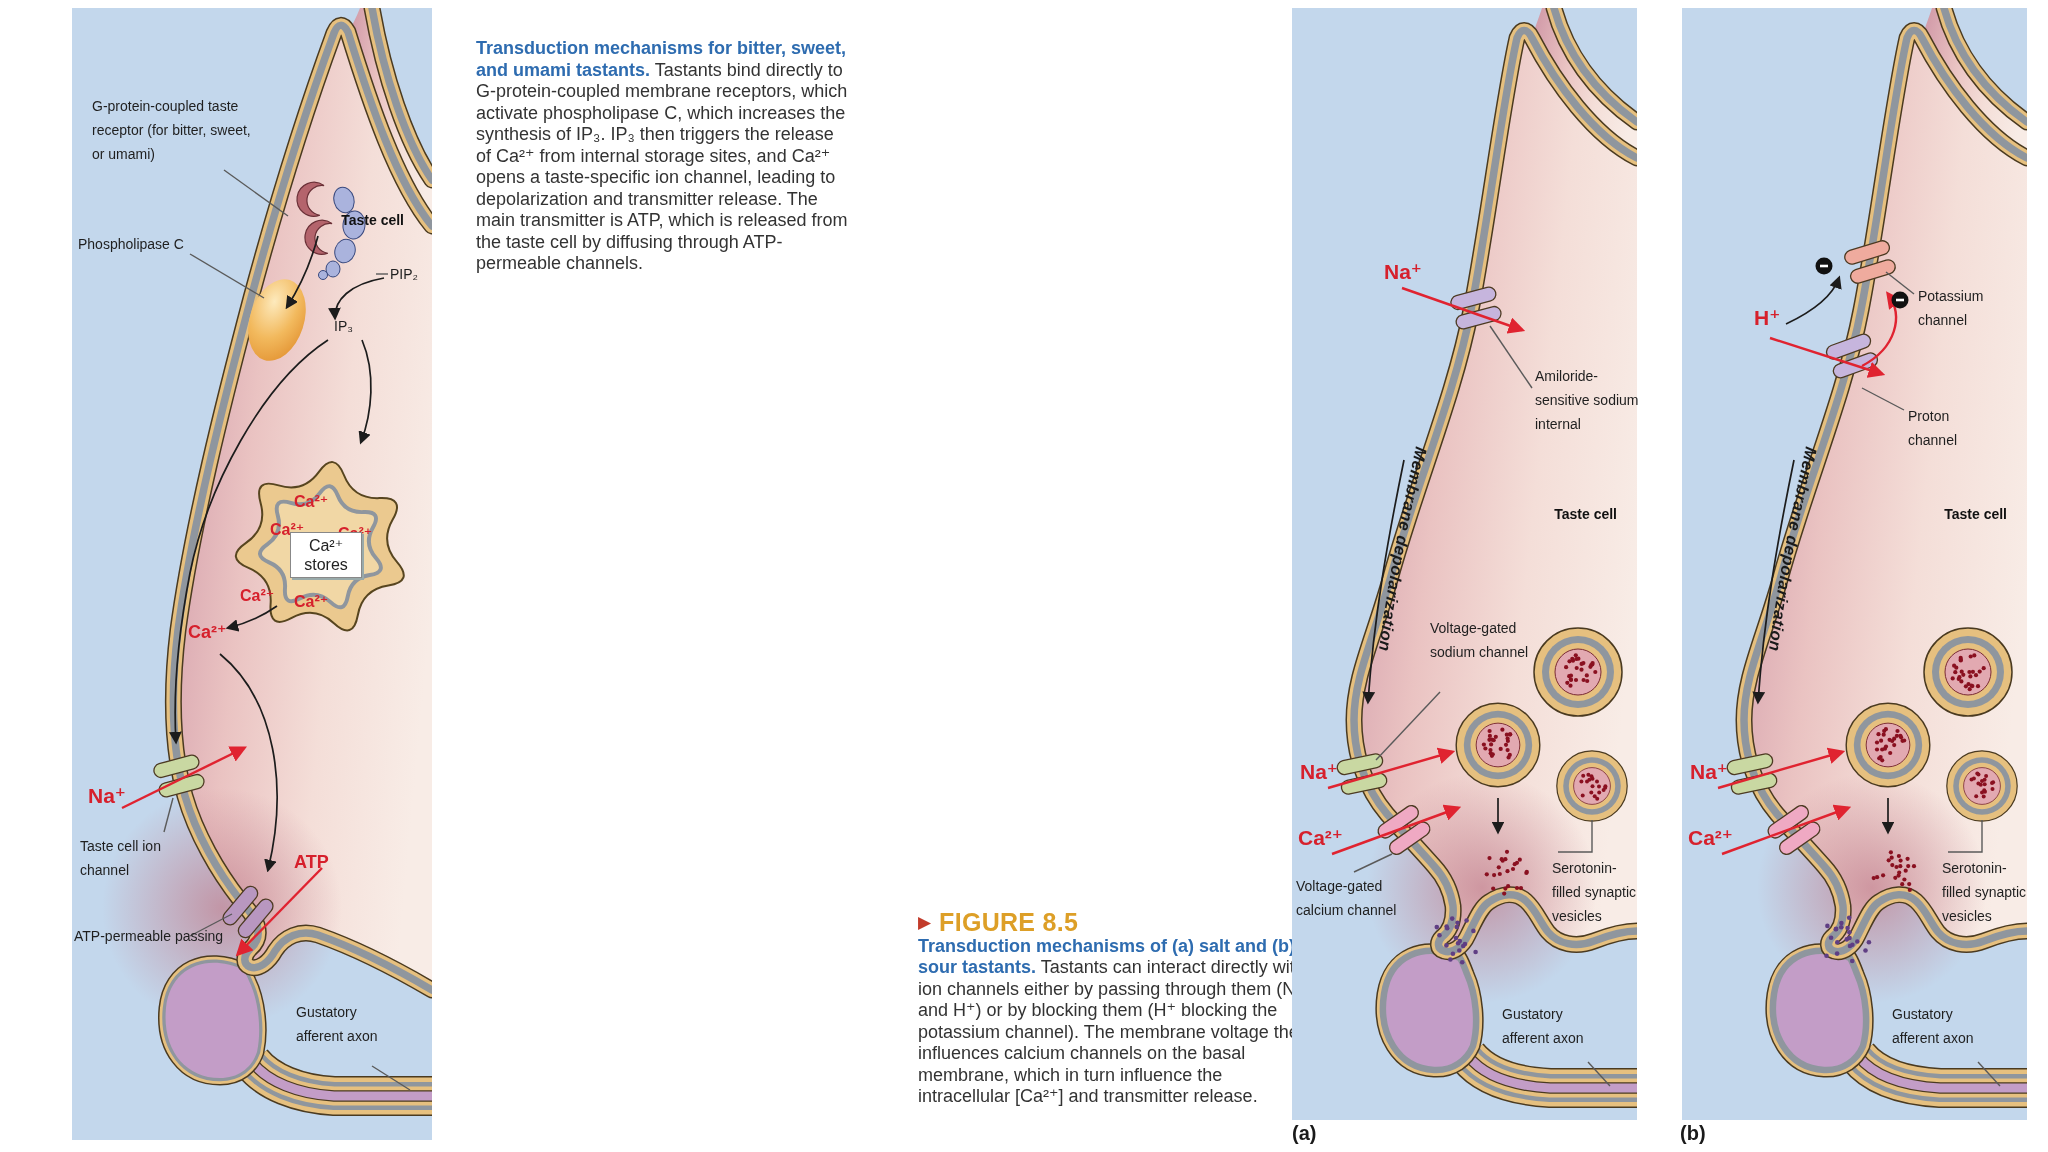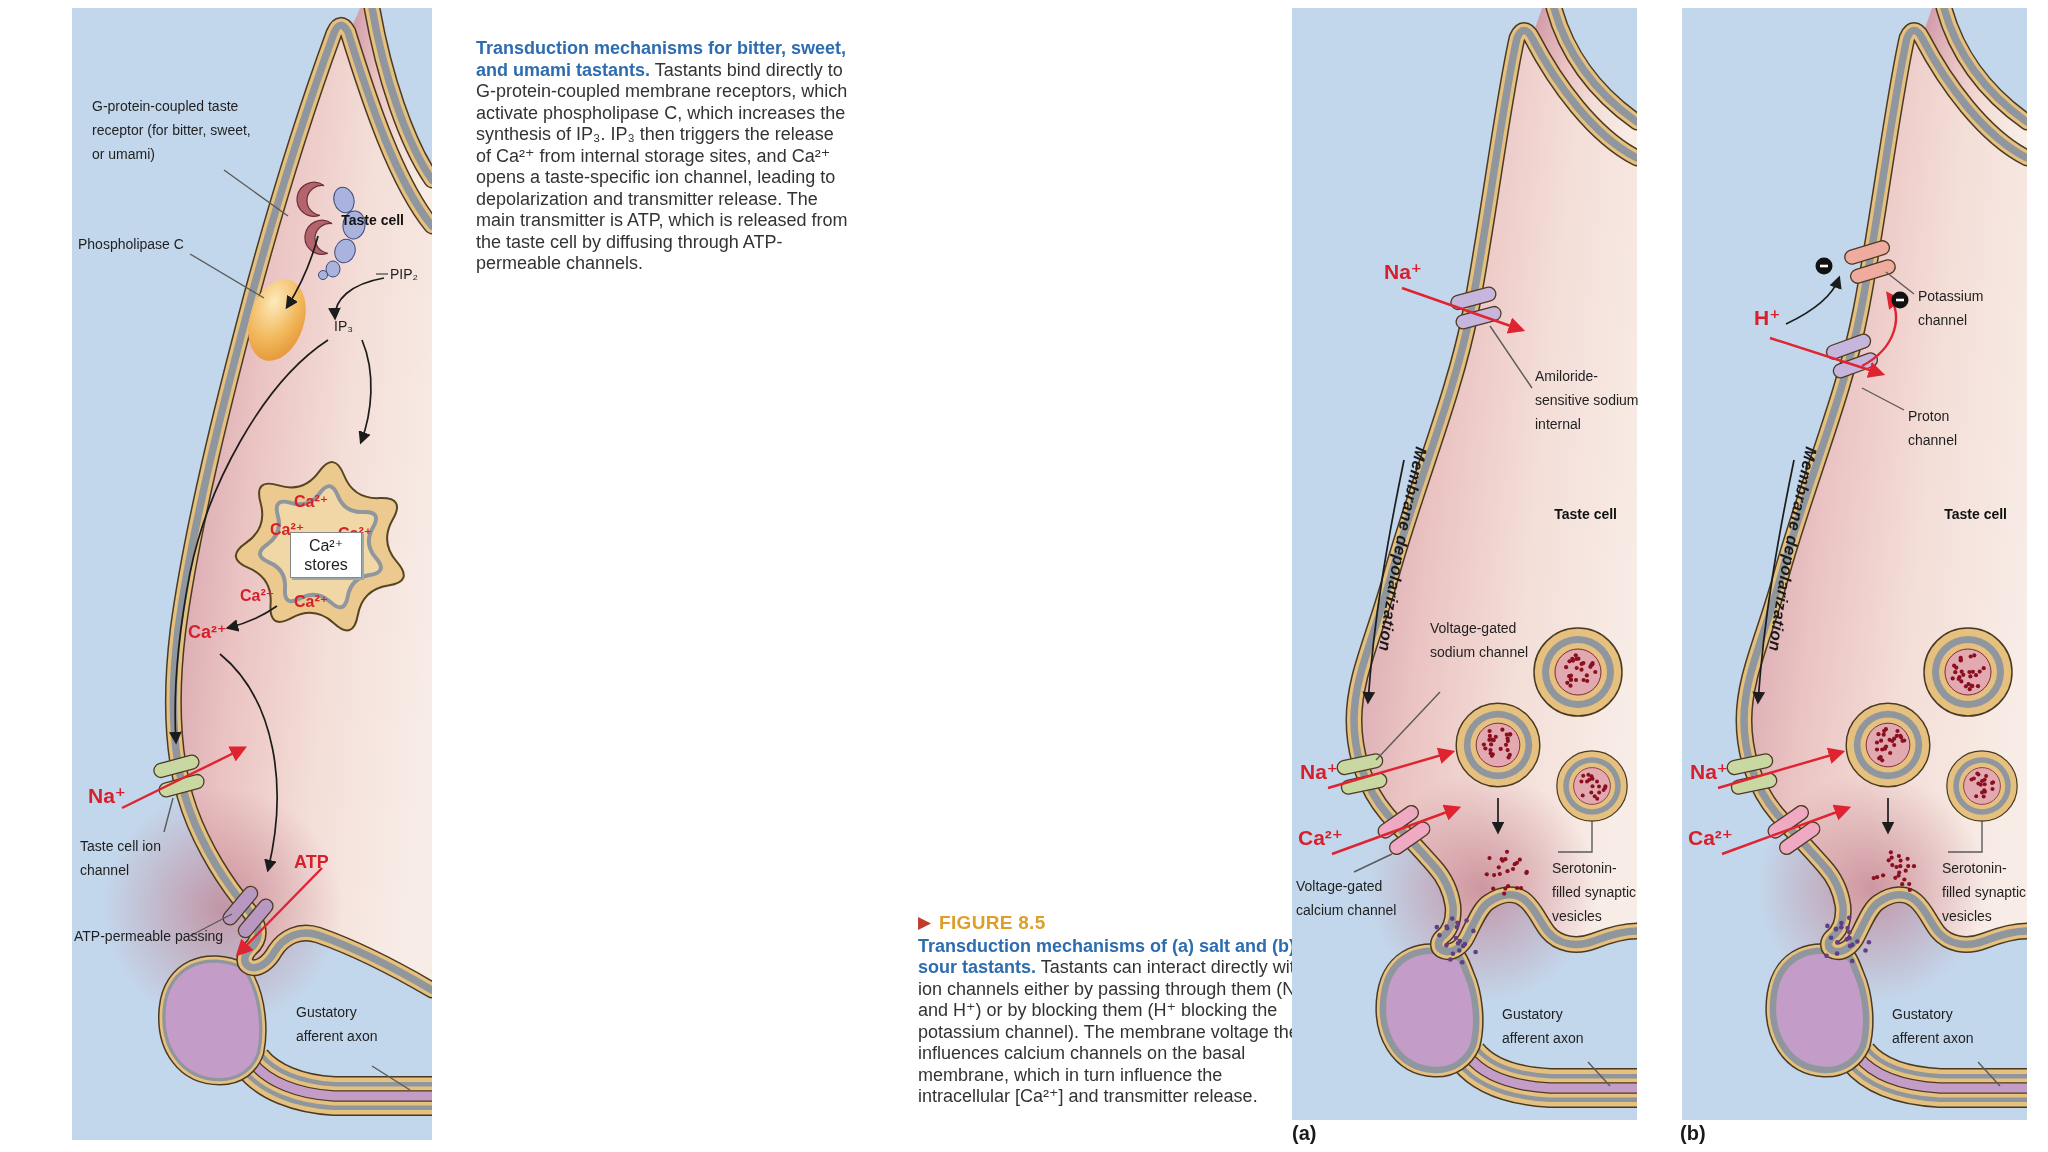--- a/index.html
+++ b/index.html
@@ -16,21 +16,21 @@
   .ion{position:absolute;font-weight:bold;color:#d6202c;font-size:20px;line-height:20px;}
   .ion.small{font-size:16px;line-height:16px;}
   .ca-box{position:absolute;left:218px;top:524px;width:66px;background:#fff;border:1px solid #888;
           box-shadow:2px 2px 0 #9aa;text-align:center;font-size:16px;line-height:19px;padding:3px 2px;color:#222;}
   .caption{position:absolute;font-size:18px;line-height:21.5px;color:#333;}
   #top-caption{left:465px;top:20px;width:375px;margin-left:11px;}
   #fig-caption{left:918px;top:912px;width:398px;}
   .cap-title{font-weight:bold;color:#2e6cb0;}
   .fig-head{display:flex;align-items:center;gap:8px;font-weight:bold;margin-bottom:2px;}
   .fig-marker{color:#c23b2a;font-size:17px;}
-  .fig-num{color:#dd9f27;font-size:19px;letter-spacing:.3px;}
+  .fig-num{color:#dd9f27;font-size:25px;letter-spacing:.3px;}
   .panel-letter{position:absolute;font-weight:bold;font-size:20px;color:#1a1a1a;}
   #letter-a{left:1292px;top:1122px;}
   #letter-b{left:1680px;top:1122px;}
   .md-text{font-weight:bold;font-style:italic;font-size:16.5px;letter-spacing:.4px;fill:#1a1a1a;}
 </style>
 </head>
 <body>
 
 <div class="canvas">
 

